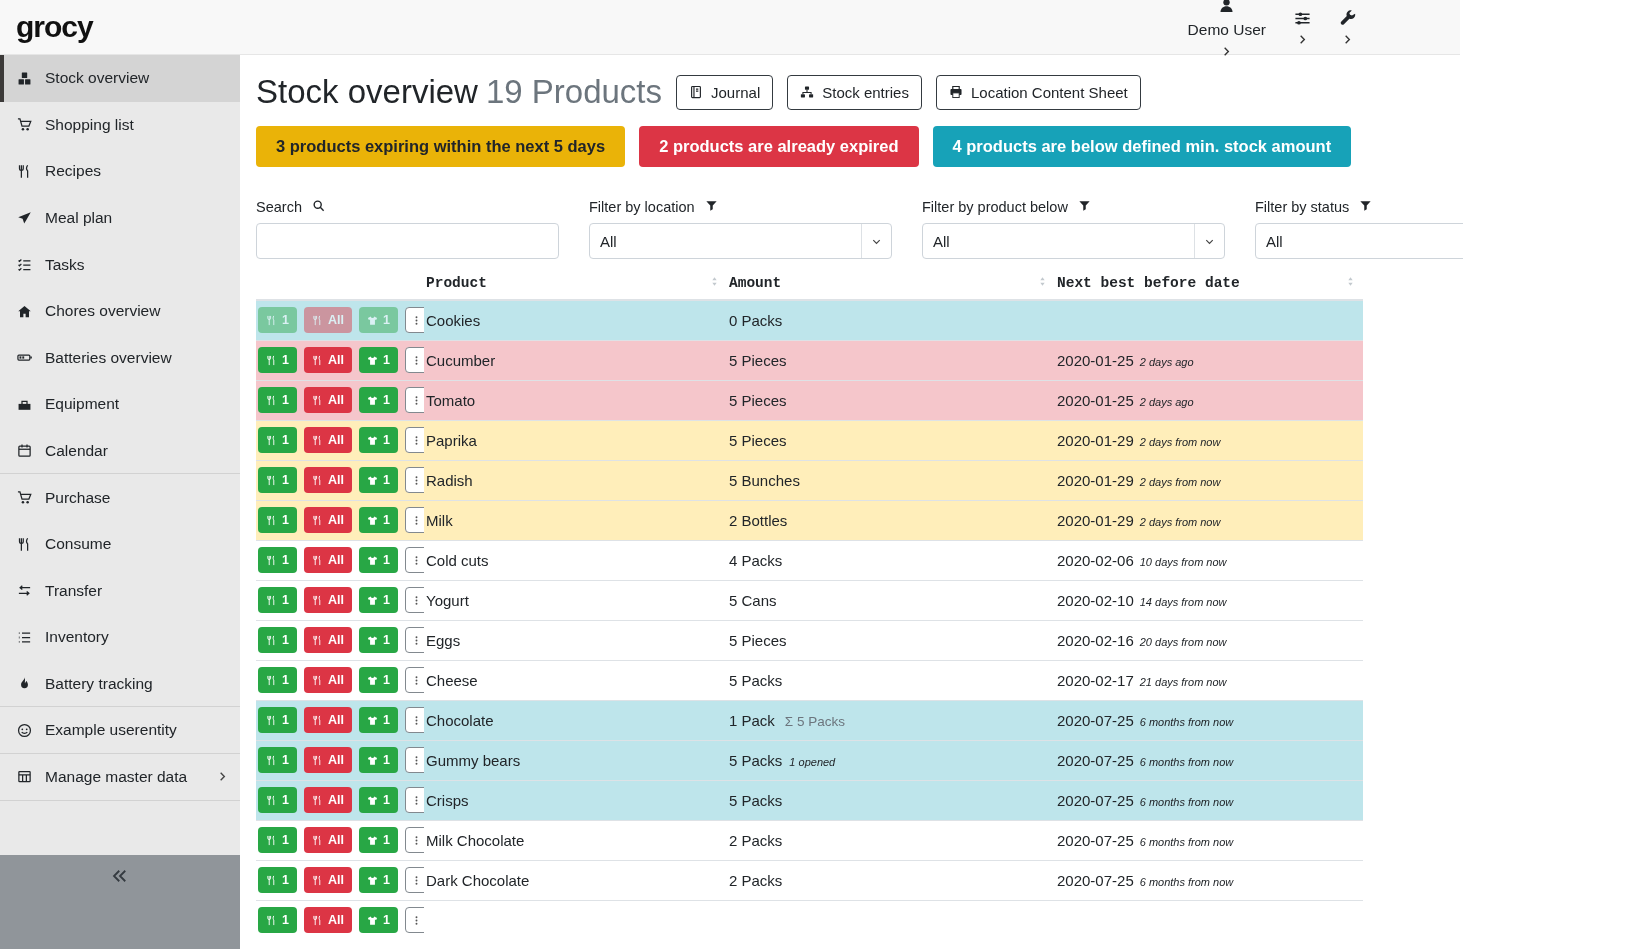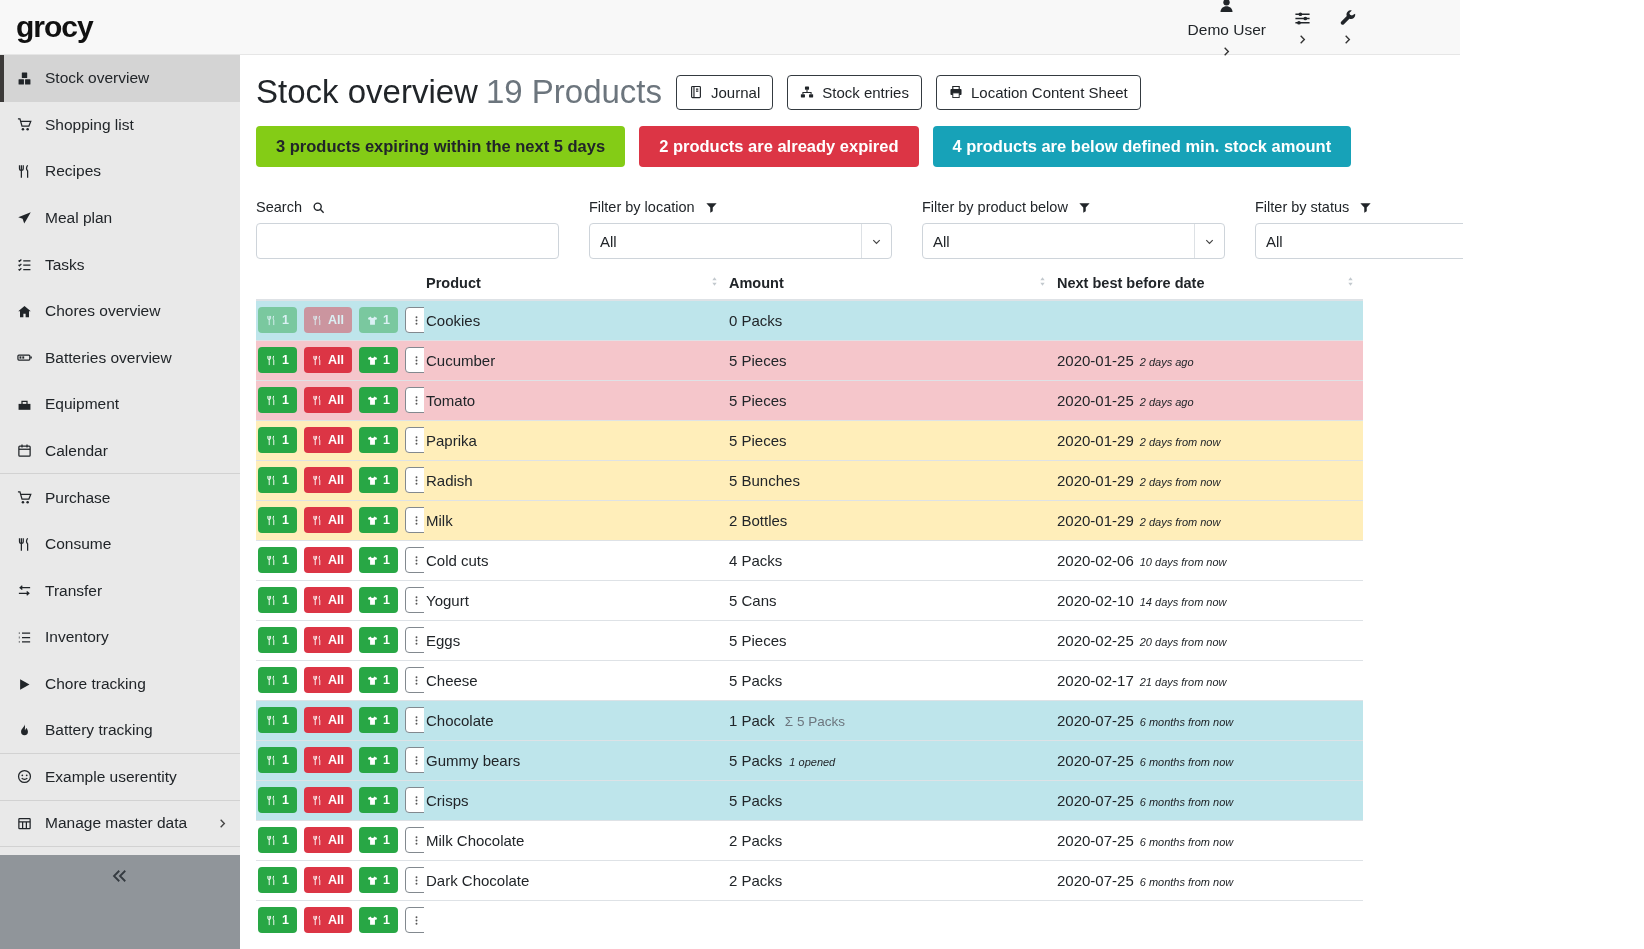--- a/index.html
+++ b/index.html
@@ -40,35 +40,35 @@
   h1 .sub { color:#6c757d; font-weight:300; margin-left:8px; }
   .hdr-btn { display:inline-flex; align-items:center; gap:8px; background:#fff; border:1px solid #343a40;
              border-radius:4px; color:#212529; font-size:15px; padding:8px 12px; cursor:pointer; white-space:nowrap; }
   .hdr-btn .icn svg { width:14px; height:14px; display:block; }
 
   .alerts { display:flex; gap:14px; margin-top:15px; }
   .alert-badge { border-radius:4px; padding:11px 20px; font-size:16.5px; font-weight:600;
                  cursor:pointer; white-space:nowrap; }
 
   .filters { margin-top:32px; display:grid; grid-template-columns:303px 303px 303px 294px; column-gap:30px; }
-  .f-label { display:flex; align-items:center; gap:10px; font-size:14.5px; margin-bottom:8px; }
+  .f-label { display:flex; align-items:flex-start; gap:10px; font-size:14.5px; margin-bottom:8px; }
   .f-label .icn svg { width:13px; height:13px; display:block; }
   .f-input { width:100%; height:36px; border:1px solid #ced4da; border-radius:4px; background:#fff;
              font-size:15px; padding:0 10px; font-family:"Liberation Sans", sans-serif; }
   .f-select { width:100%; height:36px; border:1px solid #ced4da; border-radius:4px; background:#fff;
               display:flex; align-items:center; justify-content:space-between; padding-left:10px;
               font-size:15px; cursor:pointer; }
   .f-select .caret { width:30px; height:100%; display:flex; align-items:center; justify-content:center;
                      border-left:1px solid #dde1e5; color:#444; }
   .f-select .caret svg { width:11px; height:11px; display:block; }
 
   
   .stock-table { width:100%; margin-top:8px; border-collapse:collapse; table-layout:fixed; }
   .stock-table thead th { text-align:left; font-size:14.5px; font-weight:700; color:#212529;
-                          padding:8px 6px 8px 2px; border-bottom:2px solid #dee2e6; }
+                          padding:8px 6px 8px 2px; border-bottom:2px solid #dee2e6;font-family:Liberation Mono, monospace; }
   .stock-table thead th .sort { float:right; color:#c3c9ce; }
   .stock-table thead th .sort svg { width:13px; height:13px; display:block; }
   .stock-table tbody td { height:40px; border-top:1px solid #dee2e6; font-size:15px; color:#212529;
                           padding:0 6px 0 2px; vertical-align:middle; white-space:nowrap; overflow:hidden; }
   .stock-table tbody tr:first-child td { border-top:none; }
   td.actions { padding-left:4px; }
   .abtn { display:inline-flex; align-items:center; gap:5px; height:26px; padding:0 8px; border:none;
           border-radius:4px; color:#fff; font-size:12.5px; font-weight:700; cursor:pointer;
           margin-right:7px; vertical-align:middle; font-family:"Liberation Sans", sans-serif; }
   .abtn .bi svg { width:11px; height:11px; display:block; }
@@ -250,28 +250,20 @@
         <span class="s-label">Transfer</span>
       </div>
       <div class="side-item">
         <span class="s-icon">
           <svg viewBox="0 0 24 24" fill="none" stroke="currentColor" stroke-width="2">
             <path d="M3 5h1M3 12h1M3 19h1" stroke-width="3"></path>
             <path d="M8 5h13M8 12h13M8 19h13"></path>
           </svg>
         </span>
         <span class="s-label">Inventory</span>
-      </div>
-      <div class="side-item">
-        <span class="s-icon">
-          <svg viewBox="0 0 24 24" fill="currentColor">
-            <path d="M5 3.5l15 8.5-15 8.5z"></path>
-          </svg>
-        </span>
-        <span class="s-label">Chore tracking</span>
       </div>
       <div class="side-item divided">
         <span class="s-icon">
           <svg viewBox="0 0 24 24" fill="currentColor">
             <path d="M12 2c.6 4.2-5.5 6.8-5.5 12a5.5 5.5 0 0011 0c0-2.5-1.3-3.8-2-6-1.6 1-2.4 2.6-2.5 4C11.6 10.4 14 7 12 2z"></path>
           </svg>
         </span>
         <span class="s-label">Battery tracking</span>
       </div>
       <div class="side-item divided">
@@ -340,21 +332,21 @@
               <rect x="2.5" y="7" width="19" height="10" rx="1.5"></rect>
               <rect x="6.5" y="13.5" width="11" height="8" fill="#fff" stroke="currentColor" stroke-width="1.6"></rect>
             </svg>
           </span>
           <span>Location Content Sheet</span>
         </button>
       </div>
   </div>
 
   <div class="alerts" id="alerts-row">
-      <div class="alert-badge" style="background: #84cc16; color: rgb(33, 37, 41);">3 products expiring within the next 5 days</div>
+      <div class="alert-badge" style="background: #eab308; color: rgb(33, 37, 41);">3 products expiring within the next 5 days</div>
       <div class="alert-badge" style="background: rgb(220, 53, 69); color: rgb(255, 255, 255);">2 products are already expired</div>
       <div class="alert-badge" style="background: rgb(23, 162, 184); color: rgb(255, 255, 255);">4 products are below defined min. stock amount</div>
     </div>
 
   <div class="filters">
     <div>
       <div class="f-label">
         <span>Search</span>
         <span class="icn">
             <svg viewBox="0 0 24 24" fill="none" stroke="currentColor" stroke-width="2.6">
@@ -791,21 +783,21 @@
               <span class="bi">
                 <svg viewBox="0 0 24 24" fill="currentColor">
                   <circle cx="12" cy="5" r="2.1"></circle>
                   <circle cx="12" cy="12" r="2.1"></circle>
                   <circle cx="12" cy="19" r="2.1"></circle>
                 </svg>
               </span>
             </button></td>
           <td>Eggs</td>
           <td><span>5 Pieces</span></td>
-          <td><span>2020-02-25</span><span class="date-ago">20 days from now</span></td>
+          <td><span>2020-02-16</span><span class="date-ago">20 days from now</span></td>
         </tr>
         <tr>
           <td class="actions"><button class="abtn green">
               <span class="bi">
                 <svg viewBox="0 0 24 24" fill="none" stroke="currentColor" stroke-width="2">
                   <path d="M7 2v20"></path>
                   <path d="M4 2v5a3 3 0 106 0V2"></path>
                   <path d="M17 2c-2 3-2 7 0 9v11"></path>
                 </svg>
               </span>

